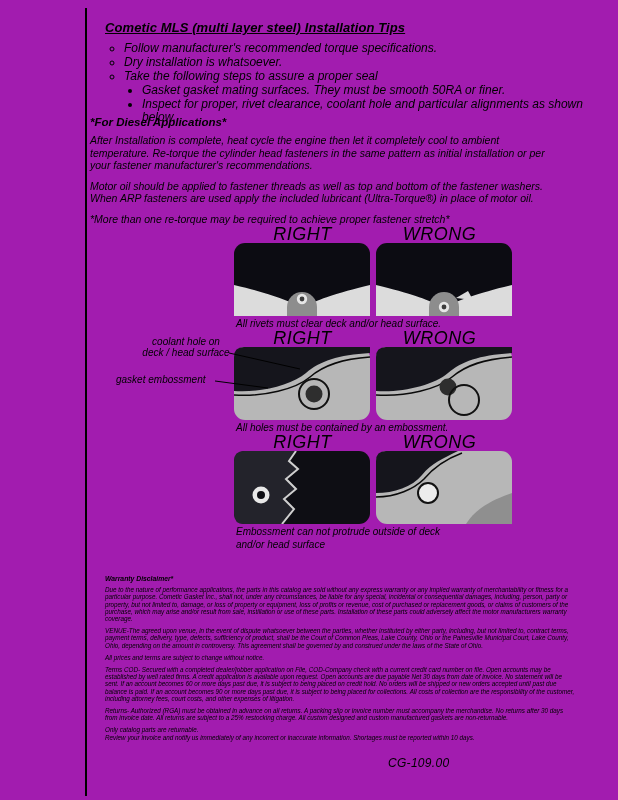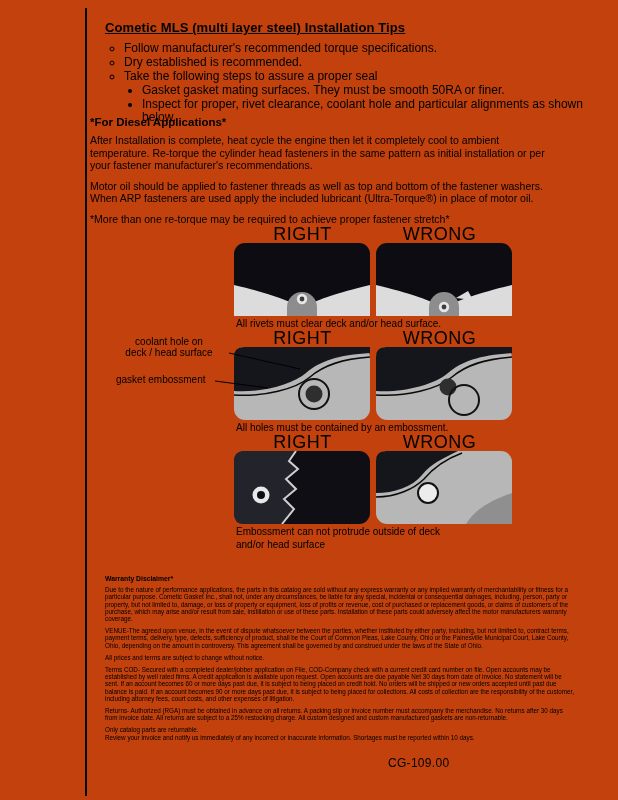--- a/index.html
+++ b/index.html
@@ -1,21 +1,21 @@
 <!DOCTYPE html>
 <html><head>
 <meta charset="utf-8">
 <style>
   * { margin:0; padding:0; box-sizing:border-box; }
   html,body { background:#fff; }
   body {
     width:618px; height:800px; position:relative; overflow:hidden;
     font-family:"Liberation Sans", sans-serif; color:#000;
   }
-  .page { position:absolute; inset:0; background:#c2410c; }
+  .page { position:absolute; inset:0; background:#a21caf;font-style:italic; }
   .vline { position:absolute; left:85px; top:8px; width:2px; height:788px; background:#000; }
 
   .title {
     position:absolute; left:105px; top:20px;
     font-size:13px; font-weight:bold; text-decoration:underline; letter-spacing:.1px;
   }
 
   .tips { position:absolute; left:112px; top:42px; width:480px; font-size:12px; line-height:13px; }
   .tips-list { list-style:circle outside; padding-left:12px; }
   .sub-list  { list-style:disc outside; padding-left:30px; margin-top:0; }
@@ -30,21 +30,21 @@
   .diag-row { margin-bottom:1px; }
   .diag-headers { display:flex; }
   .diag-headers span { width:137px; text-align:center; font-size:18px; line-height:15px; letter-spacing:.5px; }
   .diag-images { display:flex; gap:6px; margin-top:1px; }
   .diag-images svg { display:block; }
   .diag-caption { font-size:10px; line-height:13px; margin-top:1px; padding-left:2px; }
 
   .preline { white-space:pre-line; }
 
   .label { position:absolute; font-size:10px; line-height:11px; }
-  .coolant-label { left:119px; top:336px; width:100px; text-align:center; }
+  .coolant-label { left:136px; top:336px; width:100px; text-align:center; }
   .emboss-label  { left:116px; top:374px; }
 
   .overlay { position:absolute; left:0; top:0; width:618px; height:800px; pointer-events:none; }
 
   .disclaimer { position:absolute; left:105px; top:575px; width:472px; }
   .disclaimer .dh { font-size:6.8px; font-weight:bold; margin-bottom:4px; }
   .disclaimer p { font-size:6.3px; line-height:7.2px; margin-bottom:5px; }
 
   .footer { position:absolute; left:388px; top:756px; font-size:12px; letter-spacing:.3px;text-align:center; }
 </style>
@@ -53,21 +53,21 @@
 
 <div class="page">
 
   <div class="vline"></div>
 
   <h1 class="title">Cometic MLS (multi layer steel) Installation Tips</h1>
 
   <div class="tips">
     <ul class="tips-list">
       <li>Follow manufacturer's recommended torque specifications.</li>
-      <li>Dry established is recommended.</li>
+      <li>Dry installation is whatsoever.</li>
       <li>Take the following steps to assure a proper seal</li>
     </ul>
     <ul class="sub-list">
       <li>Gasket gasket mating surfaces.  They must be smooth 50RA or finer.</li>
       <li>Inspect for proper, rivet clearance, coolant hole and particular alignments as shown below.</li>
     </ul>
   </div>
 
   <div class="diesel">
     <h2>*For Diesel Applications*</h2>

